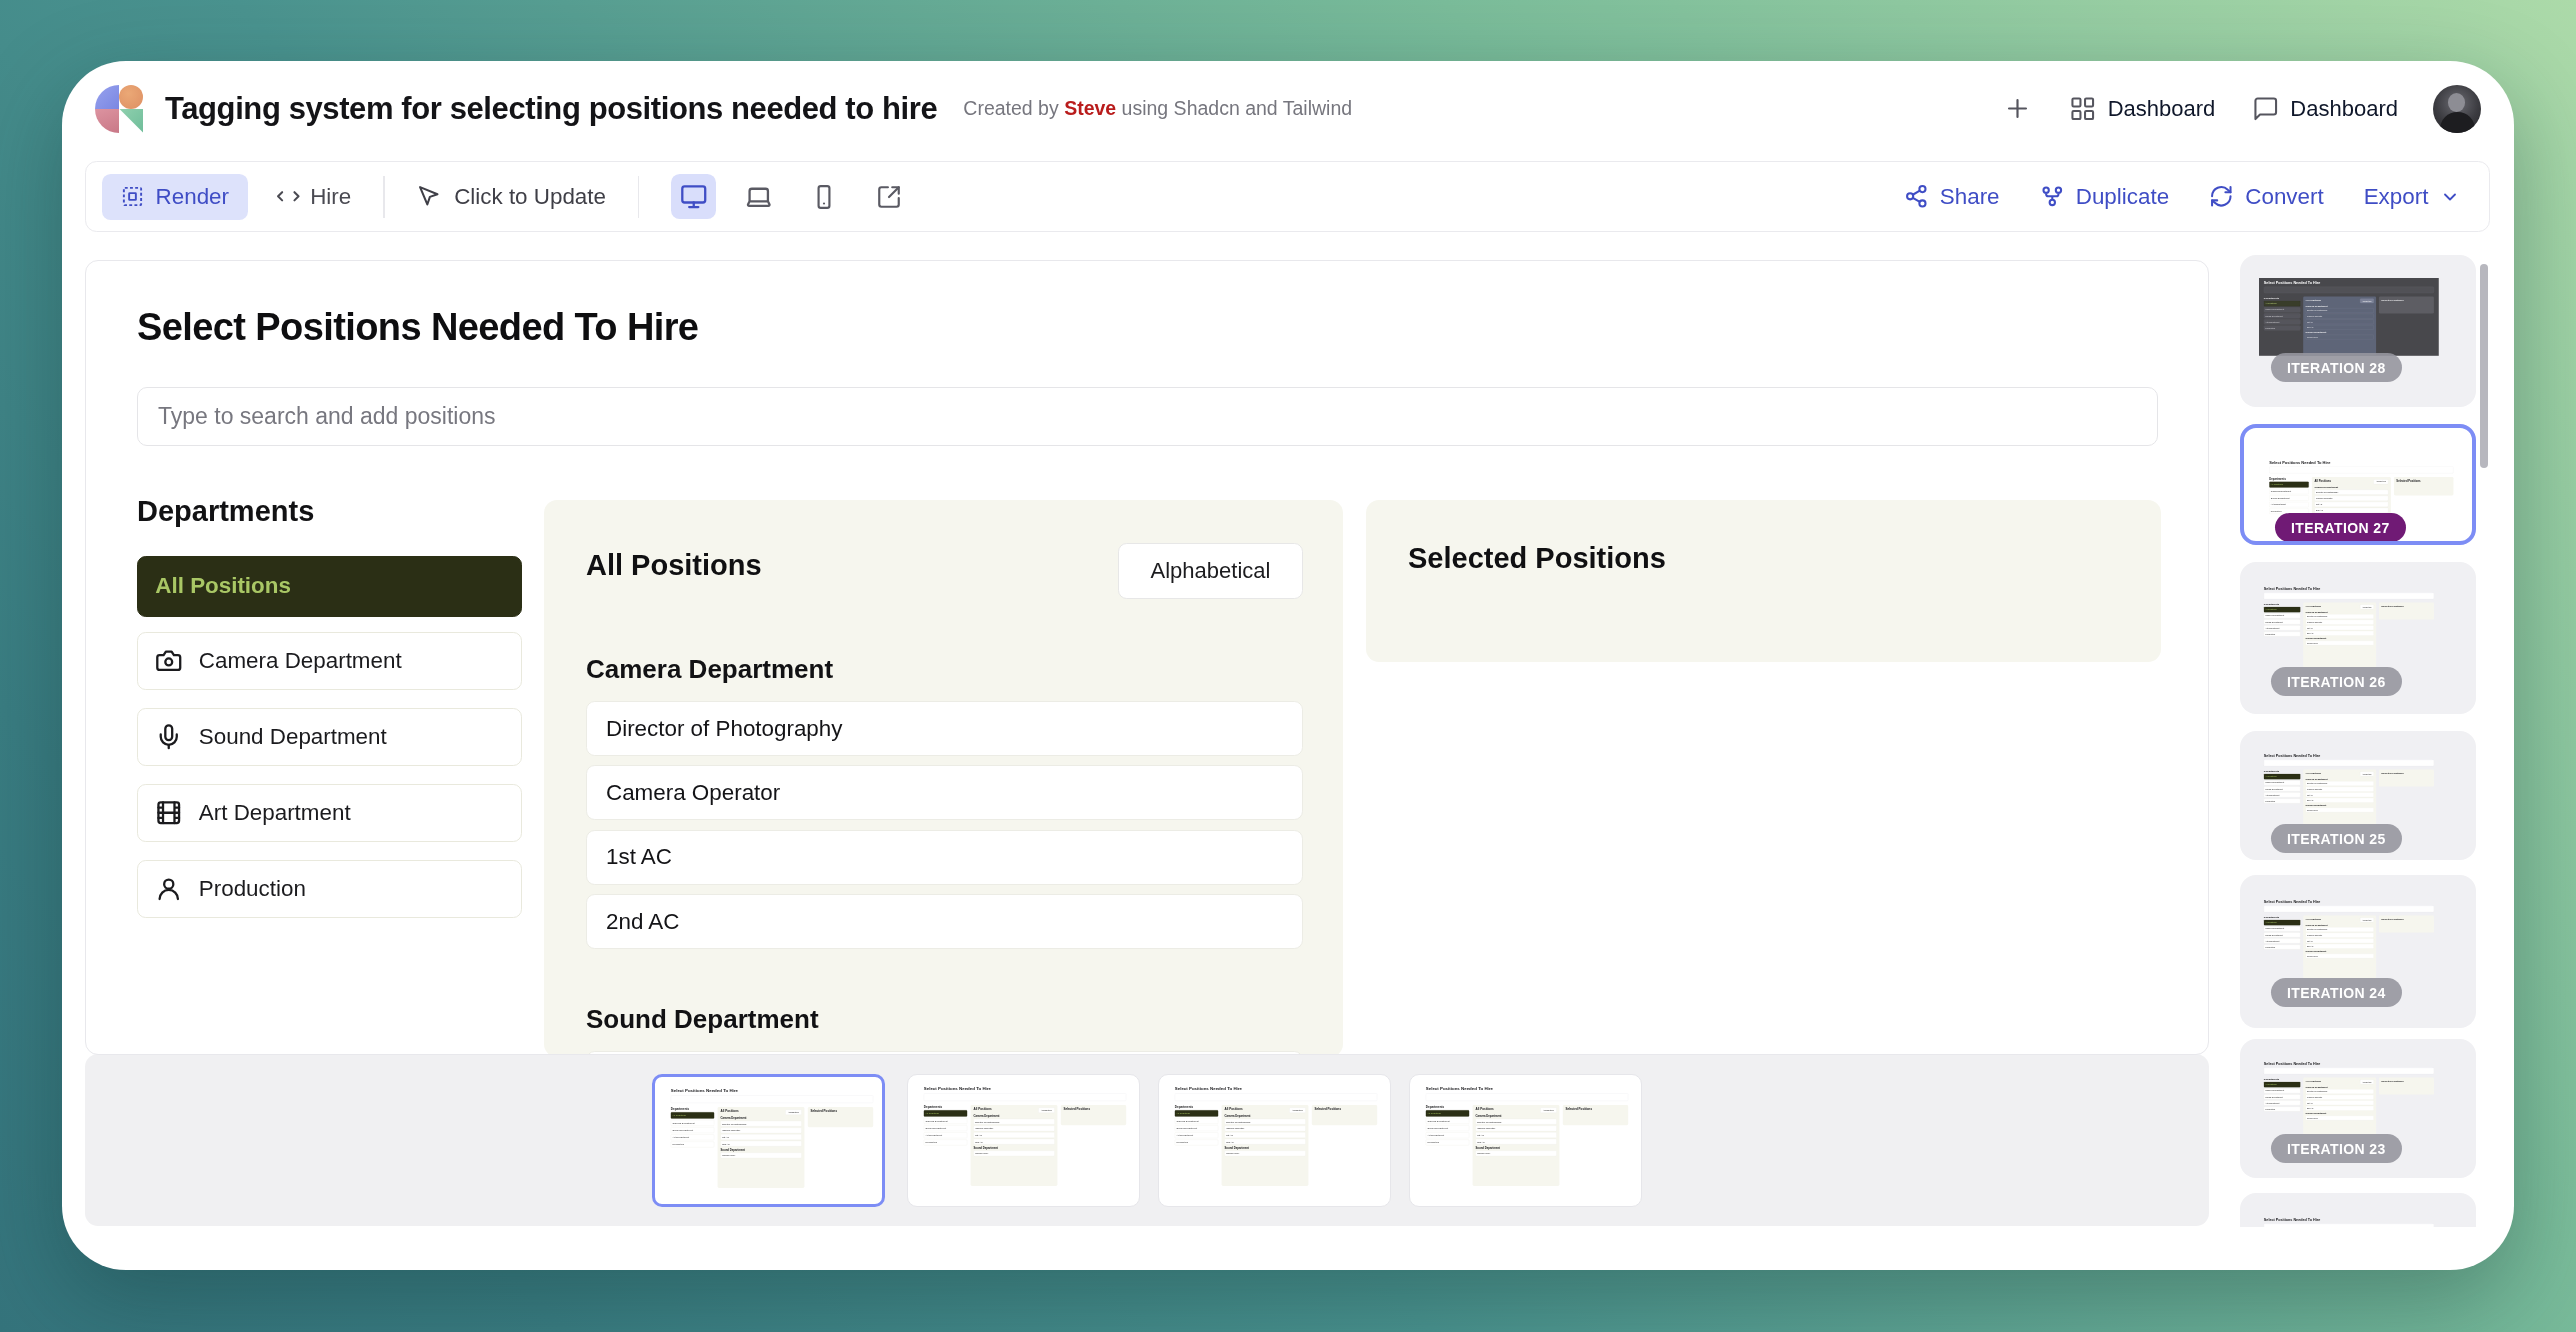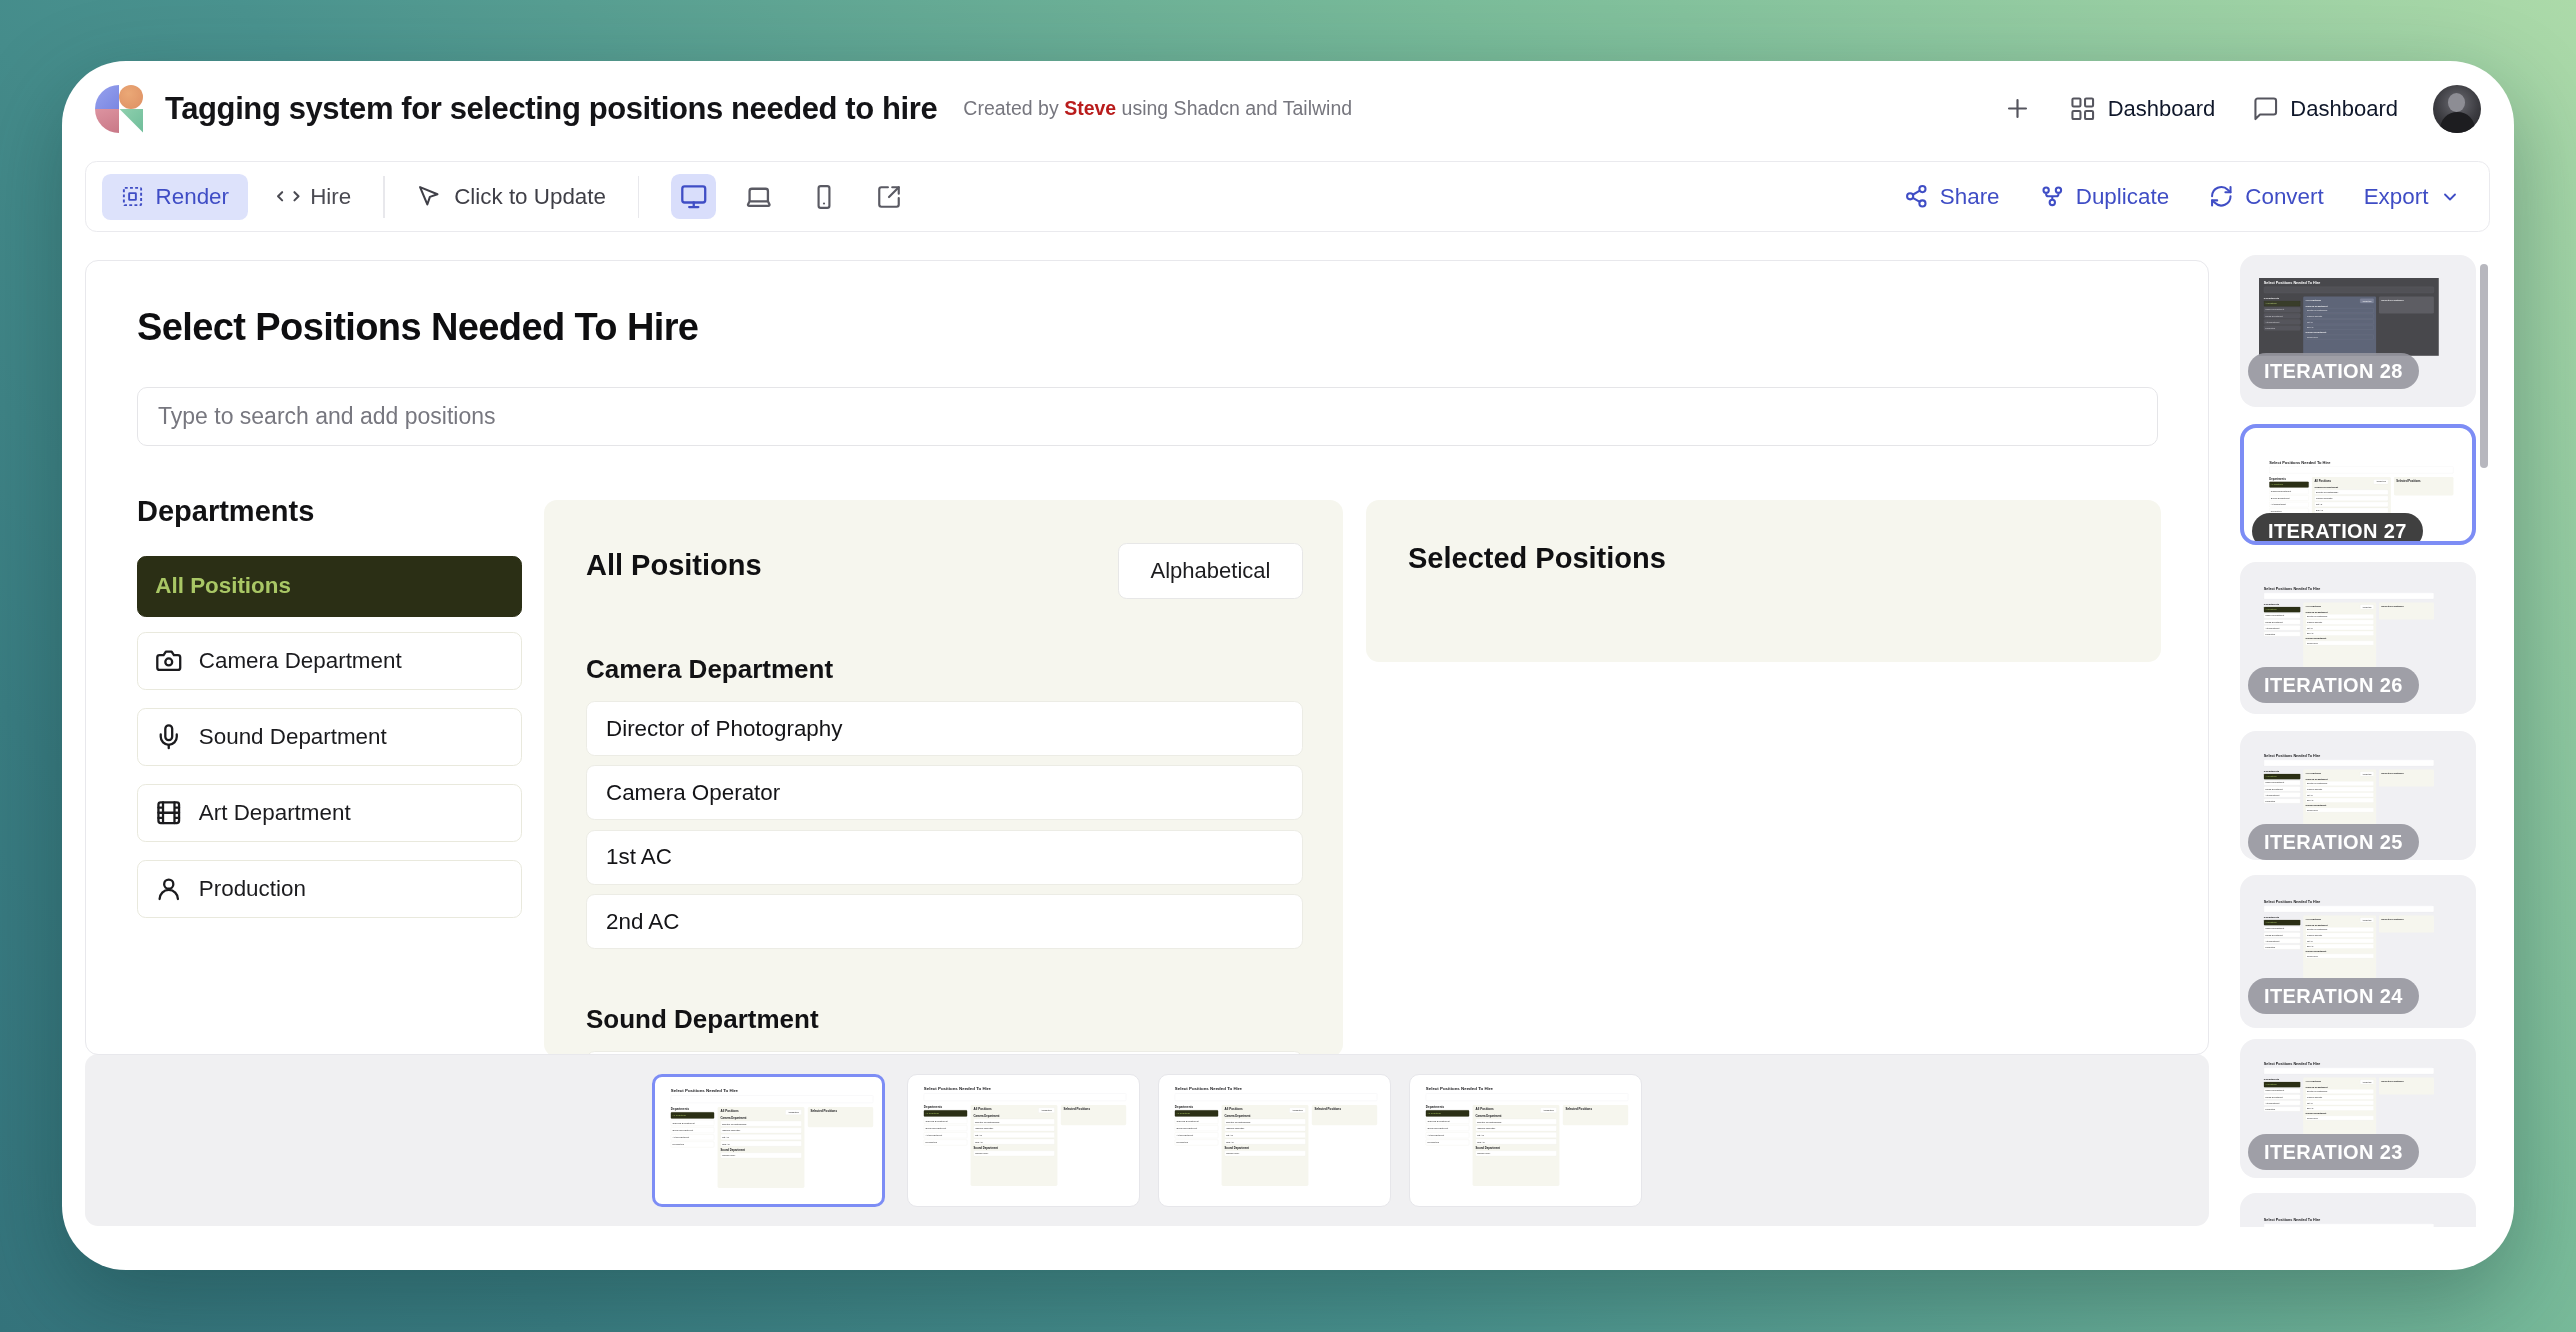--- a/index.html
+++ b/index.html
@@ -69,22 +69,22 @@
 
   
   .band { position:absolute; left:23px; top:993px; width:2124px; height:172px; background:#f0f0f2; border-radius:13px; z-index:1; }
   .thumb { position:absolute; top:19.5px; width:233px; height:133px; background:#fff; border:1.4px solid #e6e6ea; border-radius:10px; overflow:hidden; }
   .thumb.selected { border:3.6px solid #7d8df5; }
 
   
   .sidebar { position:absolute; left:2178px; top:194px; width:236px; height:972px; overflow:hidden; }
   .iter-card { position:absolute; left:0; width:236px; background:#f0f0f3; border-radius:16px; overflow:hidden; }
   .iter-card.selected { background:#fff; border:4.3px solid #7d8df5; }
-  .iter-pill { position:absolute; left:8px; padding:6.5px 16px; border-radius:29px; font-size:20px; font-weight:700; letter-spacing:0.4px; color:#fff; background:rgba(150,150,158,0.9); white-space:nowrap; }
-  .iter-card.selected .iter-pill { background:#404040; }
+  .iter-pill { position:absolute; left:31px; padding:6.5px 16px; border-radius:29px; font-size:14px; font-weight:700; letter-spacing:0.4px; color:#fff; background:rgba(150,150,158,0.9); white-space:nowrap; }
+  .iter-card.selected .iter-pill { background:#701a75; }
   .scroll-thumb { position:absolute; left:2418px; top:203px; width:8px; height:204px; border-radius:4.3px; background:#b7b7be; }
 
   
   .mini { position:absolute; width:1070px; height:622px; transform-origin:0 0; }
   .m-title { position:absolute; left:29px; top:16px; font-size:22px; font-weight:700; color:#18181b; white-space:nowrap; }
   .m-search { position:absolute; left:29px; top:52px; width:1012px; height:38px; background:#fff; border:1.4px solid #e2e2e4; border-radius:5.8px; }
   .m-depts { position:absolute; left:29px; top:110px; width:217px; }
   .m-dept-h { font-size:15px; font-weight:700; color:#1a1a1c; margin-bottom:8.7px; }
   .m-btn { height:29px; background:#fff; border:1.4px solid #e7e7db; border-radius:4.3px; margin-bottom:7.2px; font-size:12.3px; color:#222; display:flex; align-items:center; padding:0 7.2px; white-space:nowrap; overflow:hidden; }
   .m-btn.active { height:32px; background:#2b2f15; border-color:#2b2f15; color:#a9c765; }

